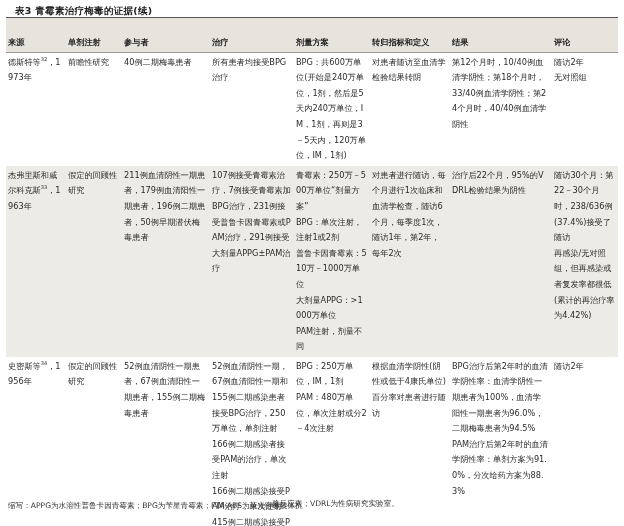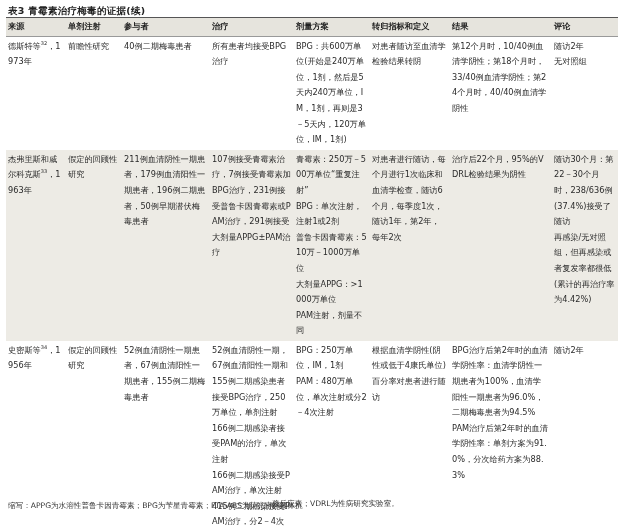--- a/index.html
+++ b/index.html
@@ -1,19 +1,19 @@
 <!DOCTYPE html>
 <html><head>
 <meta charset="utf-8">
 <style>
   html, body { margin:0; padding:0; background:#ffffff; }
   body { width:624px; height:526px; overflow:hidden; font-family:"DejaVu Sans", "Liberation Sans", sans-serif; color:#2a2a2a; position:relative; }
-  .title { position:absolute; left:8px; top:5px; font-size:9.5px; font-weight:bold; letter-spacing:0.3px; color:#222; }
+  .title { position:absolute; left:15px; top:5px; font-size:9.5px; font-weight:bold; letter-spacing:0.3px; color:#222; }
   table { position:absolute; left:6px; top:17px; width:612px; border-collapse:collapse; table-layout:fixed; font-size:8.2px; line-height:15.6px; }
-  th { text-align:left; font-weight:bold; background:#e6e4dd; padding:1px 2px 1px 2px; border-top:1.6px solid #555; border-bottom:1px solid #999; height:15px; color:#222; }
+  th { text-align:left; font-weight:bold; background:#e6e4dd; padding:17px 2px 1px 2px; border-top:1.6px solid #555; border-bottom:1px solid #999; height:15px; color:#222; }
   td { vertical-align:top; padding:2px 3px 2px 2px; word-break:break-all; color:#2a2a2a; }
   tr.shade td { background:#edebe5; }
   td .line { display:block; }
   sup { font-size:5px; line-height:0; }
   .notes { position:absolute; left:8px; top:497px; font-size:7.6px; line-height:14px; color:#333; width:610px; }
   .notes .n1 { position:absolute; left:0; top:2px; white-space:nowrap; }
   .notes .n2 { position:absolute; left:0; top:32px; white-space:nowrap; }
   .notes .n3 { position:absolute; left:264px; top:0; white-space:nowrap; }
 </style>
 </head>
@@ -71,21 +71,21 @@
       <tr class="shade" style="height: 100px;">
         <td>杰弗里斯和威尔科克斯<sup>33</sup>，1963年</td>
         <td>假定的回顾性研究</td>
         <td>
           <span class="line">211例血清阴性一期患者，179例血清阳性一期患者，196例二期患者，50例早期潜伏梅毒患者</span>
         </td>
         <td>
           <span class="line">107例接受青霉素治疗，7例接受青霉素加BPG治疗，231例接受普鲁卡因青霉素或PAM治疗，291例接受大剂量APPG±PAM治疗</span>
         </td>
         <td>
-          <span class="line">青霉素：250万－500万单位“重复注射”</span>
+          <span class="line">青霉素：250万－500万单位“剂量方案”</span>
           <span class="line">BPG：单次注射，注射1或2剂</span>
           <span class="line">普鲁卡因青霉素：510万－1000万单位</span>
           <span class="line">大剂量APPG：&gt;1000万单位</span>
           <span class="line">PAM注射，剂量不同</span>
         </td>
         <td>
           <span class="line">对患者进行随访，每个月进行1次临床和血清学检查，随访6个月，每季度1次，随访1年，第2年，每年2次</span>
         </td>
         <td>
           <span class="line">治疗后22个月，95%的VDRL检验结果为阴性</span>

